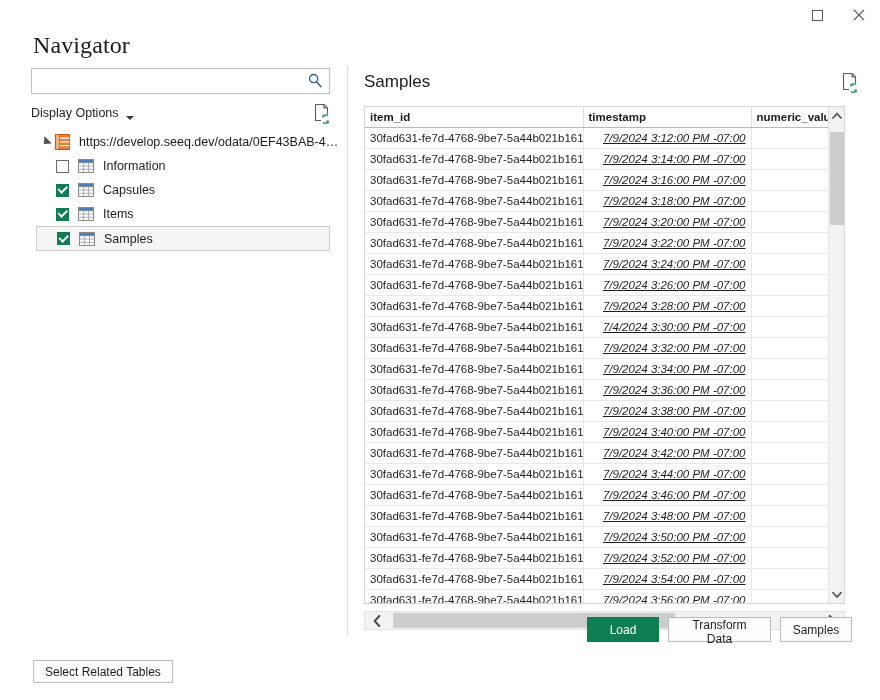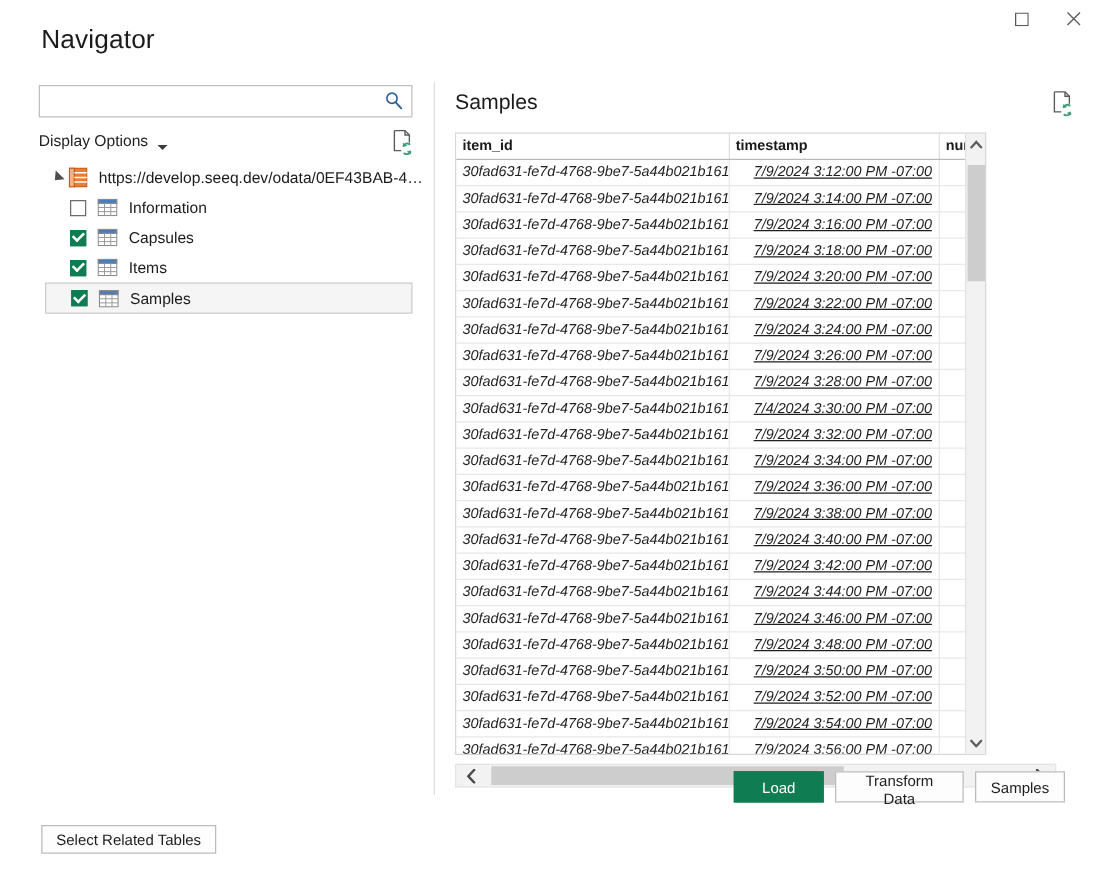--- a/index.html
+++ b/index.html
@@ -23,23 +23,24 @@
   }
   .win-btn {
     width: 42px; height: 30px;
     display: flex; align-items: center; justify-content: center;
     color: #5a5a5a;
   }
   .win-btn svg { display: block; }
 
   
   .page-title {
-    position: absolute; left: 33px; top: 20px;
-    font-size: 21px; font-weight: 400; color: #1b1b1b;
+    position: absolute; left: 33px; top: 32px;
+    font-size: 24px; font-weight: 400; color: #1b1b1b;
     letter-spacing: .1px;
+    font-family: Liberation Serif, serif;
   }
 
   
   .left-pane {
     position: absolute; left: 31px; top: 68px;
     width: 310px; height: 540px;
   }
   .search-wrap {
     position: relative;
     width: 299px; height: 26px;
@@ -134,21 +135,21 @@
   .right-pane { position: absolute; left: 364px; top: 68px; width: 496px; }
   .preview-title {
     position: absolute; left: 0; top: 4px;
     font-size: 17px; font-weight: 400; color: #1b1b1b;
   }
   .preview-refresh { position: absolute; right: 0; top: 3px; width: 20px; height: 22px; }
 
   
   .grid {
     position: absolute; left: 0; top: 38px;
-    width: 425px; height: 498px;
+    width: 481px; height: 498px;
     border: 1px solid #d6d6d6; background: #fff;
     overflow: hidden;
   }
   table.dg {
     border-collapse: collapse; table-layout: fixed;
     width: 540px; font-size: 11.5px;
   }
   table.dg th {
     height: 20px;
     background: #ffffff;
@@ -159,21 +160,21 @@
     font-size: 11.5px;
     white-space: nowrap;
   }
   table.dg td {
     height: 21px;
     border-bottom: 1px solid #e8e8e8;
     border-right: 1px solid #e8e8e8;
     padding: 0 5px; color: #1f1f1f;
     white-space: nowrap; overflow: hidden;
   }
-  td.c-id { width: 218px; font-style: italic; }
+  td.c-id { width: 218px; }
   td.c-ts { width: 168px; text-align: right; font-style: italic; text-decoration: underline; }
   td.c-nv { width: 154px; text-align: right; font-style: italic; }
   th.c-id { width: 218px; }
   th.c-ts { width: 168px; }
   th.c-nv { width: 154px; }
 
   
   .vscroll {
     position: absolute; right: 0; top: 0;
     width: 16px; height: 100%;

